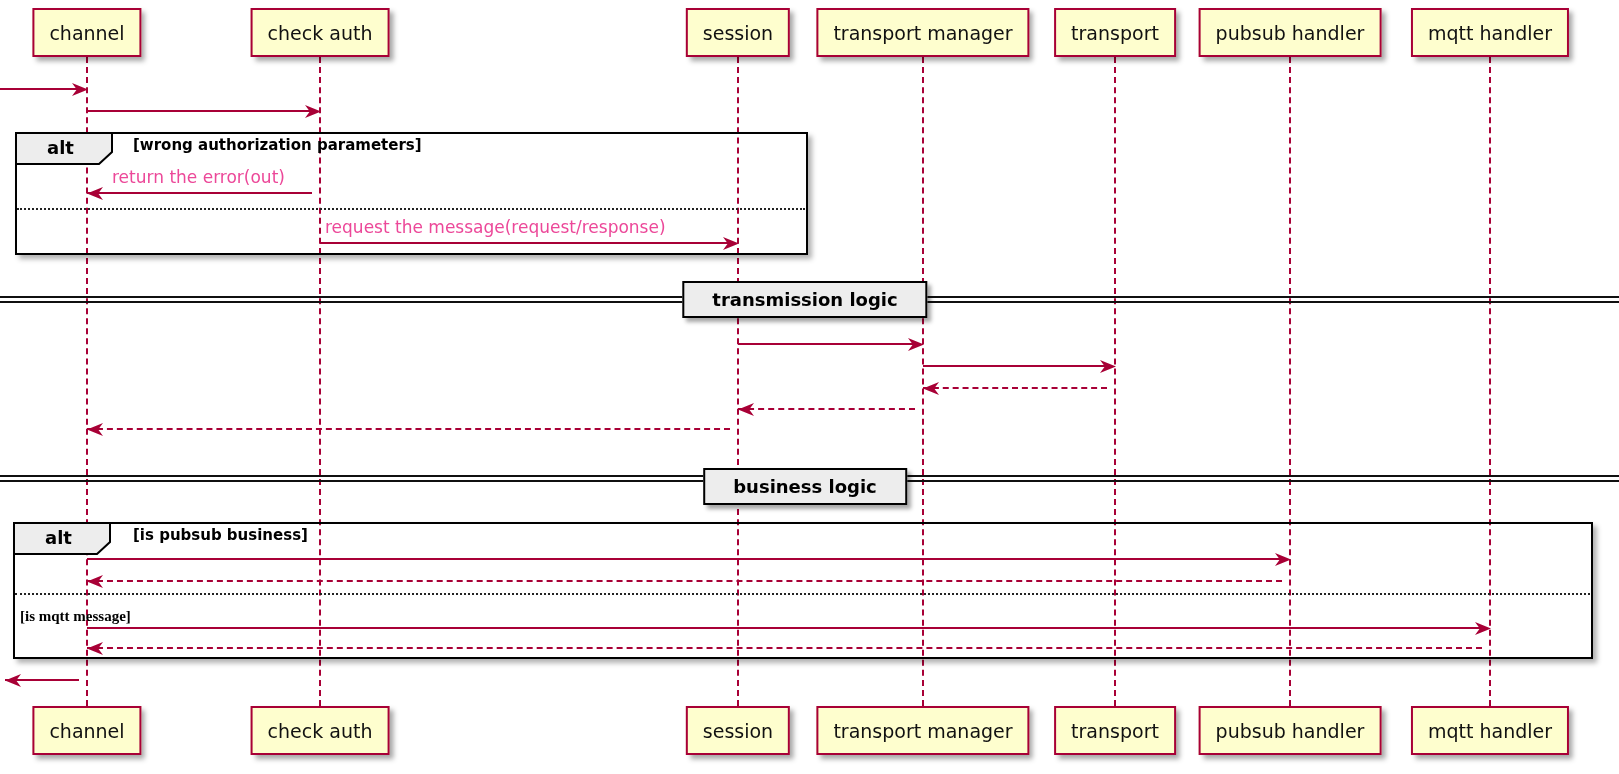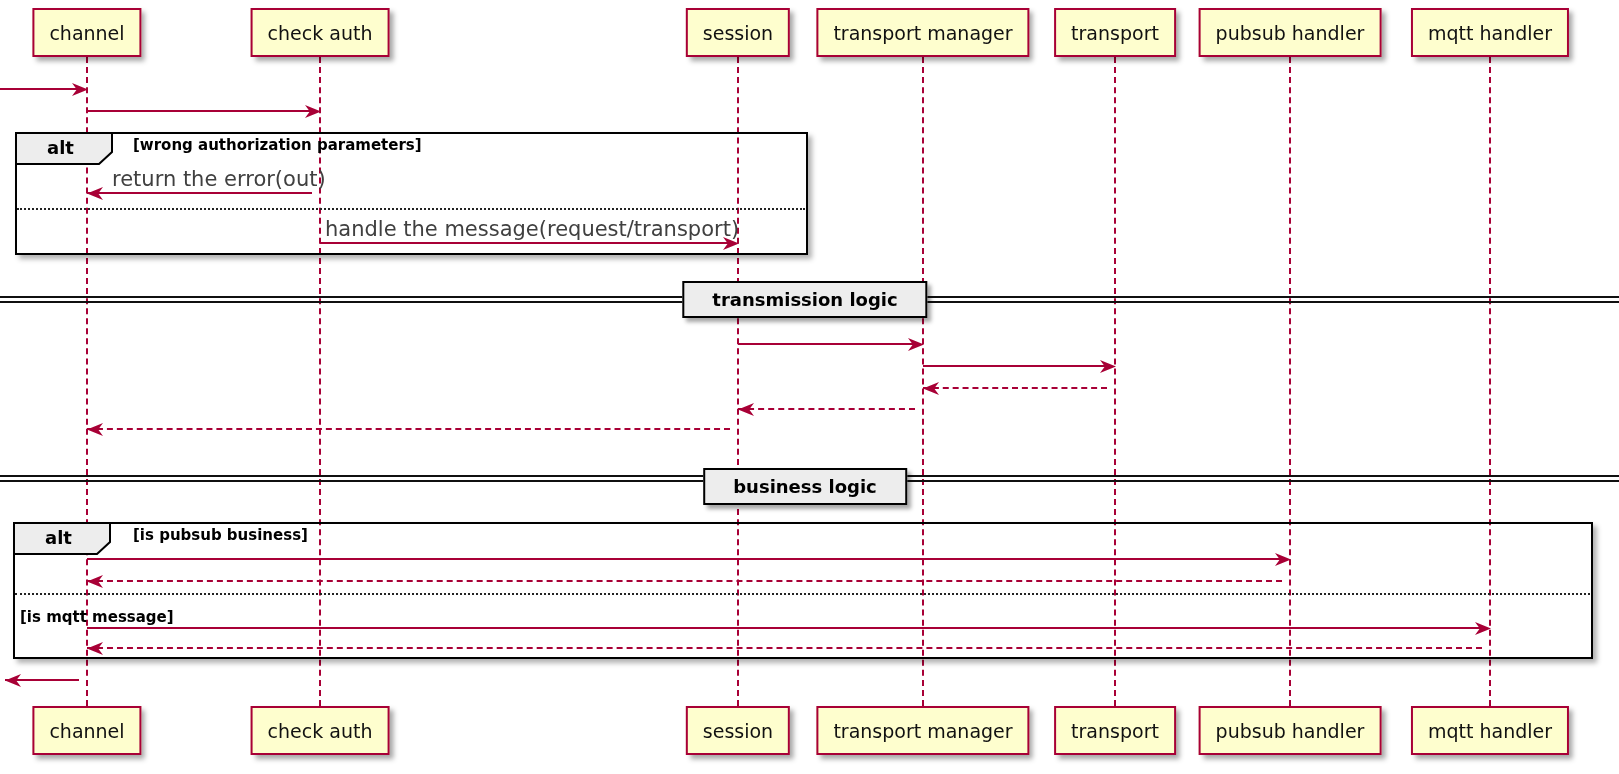--- a/index.html
+++ b/index.html
@@ -19,21 +19,21 @@
     box-shadow:4px 4px 5px rgba(0,0,0,0.35);
     white-space:nowrap;
   }
   .lifeline { position:absolute; width:0; border-left:2px dashed #A80036; }
   .mline { position:absolute; height:0; }
   .mline.solid  { border-top:2px solid #A80036; }
   .mline.dashed { border-top:2px dashed #A80036; }
   .ahead { position:absolute; width:16px; height:13px; background:#A80036; }
   .ahead.right { clip-path:polygon(0 0, 100% 50%, 0 100%, 30% 50%); }
   .ahead.left  { clip-path:polygon(100% 0, 0 50%, 100% 100%, 70% 50%); }
-  .mlabel { position:absolute; font-size:21px; color:#404040; white-space:nowrap; }
+  .mlabel { position:absolute; font-size:17px; color:#ec4899; white-space:nowrap; }
   .frame {
     position:absolute; border:2.5px solid #000; box-sizing:border-box;
     box-shadow:4px 4px 5px rgba(0,0,0,0.3); background:transparent;
   }
   .penta { position:absolute; }
   .op-label { position:absolute; font-weight:bold; font-size:18px; color:#000; }
   .cond { position:absolute; font-weight:bold; font-size:15px; color:#000; white-space:nowrap;text-align:right; }
   .fdivider { position:absolute; height:0; border-top:2px dotted #222; }
   .sep-line {
     position:absolute; left:0; width:1619px; height:3px;
@@ -68,32 +68,32 @@
       </svg></div>
     <div class="op-label" style="left: 47px; top: 137px;">alt</div>
     <div class="cond" style="left: 133px; top: 136px;">[wrong authorization parameters]</div>
     <div class="fdivider" style="left: 17px; top: 208px; width: 788px;"></div>
     <div class="frame" style="left: 13px; top: 522px; width: 1580px; height: 137px;"></div>
     <div class="penta" style="left: 14px; top: 523px; width: 98px; height: 32px;"><svg width="98" height="32" viewBox="0 0 98 32">
         <path d="M0,0 H96 V19 L83,31 H0 Z" fill="#EDEDED" stroke="#000" stroke-width="2"></path>
       </svg></div>
     <div class="op-label" style="left: 45px; top: 527px;">alt</div>
     <div class="cond" style="left: 133px; top: 526px;">[is pubsub business]</div>
-    <div class="cond" style="left: 20px; top: 608px;">[is mqtt message]</div>
+    <div class="cond" style="left: 20px; top: 608px; font-family: Liberation Serif, serif;">[is mqtt message]</div>
     <div class="fdivider" style="left: 15px; top: 593px; width: 1575px;"></div>
     <div class="mline solid" style="left: 0px; top: 88px; width: 79px;"></div>
     <div class="ahead right" style="left: 72px; top: 83px;"></div>
     <div class="mline solid" style="left: 87px; top: 110px; width: 225px;"></div>
     <div class="ahead right" style="left: 305px; top: 105px;"></div>
     <div class="mline solid" style="left: 87px; top: 192px; width: 225px;"></div>
     <div class="ahead left" style="left: 87px; top: 187px;"></div>
     <div class="mlabel" style="left: 112px; top: 167px;">return the error(out)</div>
     <div class="mline solid" style="left: 320px; top: 242px; width: 410px;"></div>
     <div class="ahead right" style="left: 723px; top: 237px;"></div>
-    <div class="mlabel" style="left: 325px; top: 217px;">handle the message(request/transport)</div>
+    <div class="mlabel" style="left: 325px; top: 217px;">request the message(request/response)</div>
     <div class="mline solid" style="left: 738px; top: 343px; width: 177px;"></div>
     <div class="ahead right" style="left: 908px; top: 338px;"></div>
     <div class="mline solid" style="left: 923px; top: 365px; width: 184px;"></div>
     <div class="ahead right" style="left: 1100px; top: 360px;"></div>
     <div class="mline dashed" style="left: 923px; top: 387px; width: 184px;"></div>
     <div class="ahead left" style="left: 923px; top: 382px;"></div>
     <div class="mline dashed" style="left: 738px; top: 408px; width: 177px;"></div>
     <div class="ahead left" style="left: 738px; top: 403px;"></div>
     <div class="mline dashed" style="left: 87px; top: 428px; width: 643px;"></div>
     <div class="ahead left" style="left: 87px; top: 423px;"></div>

